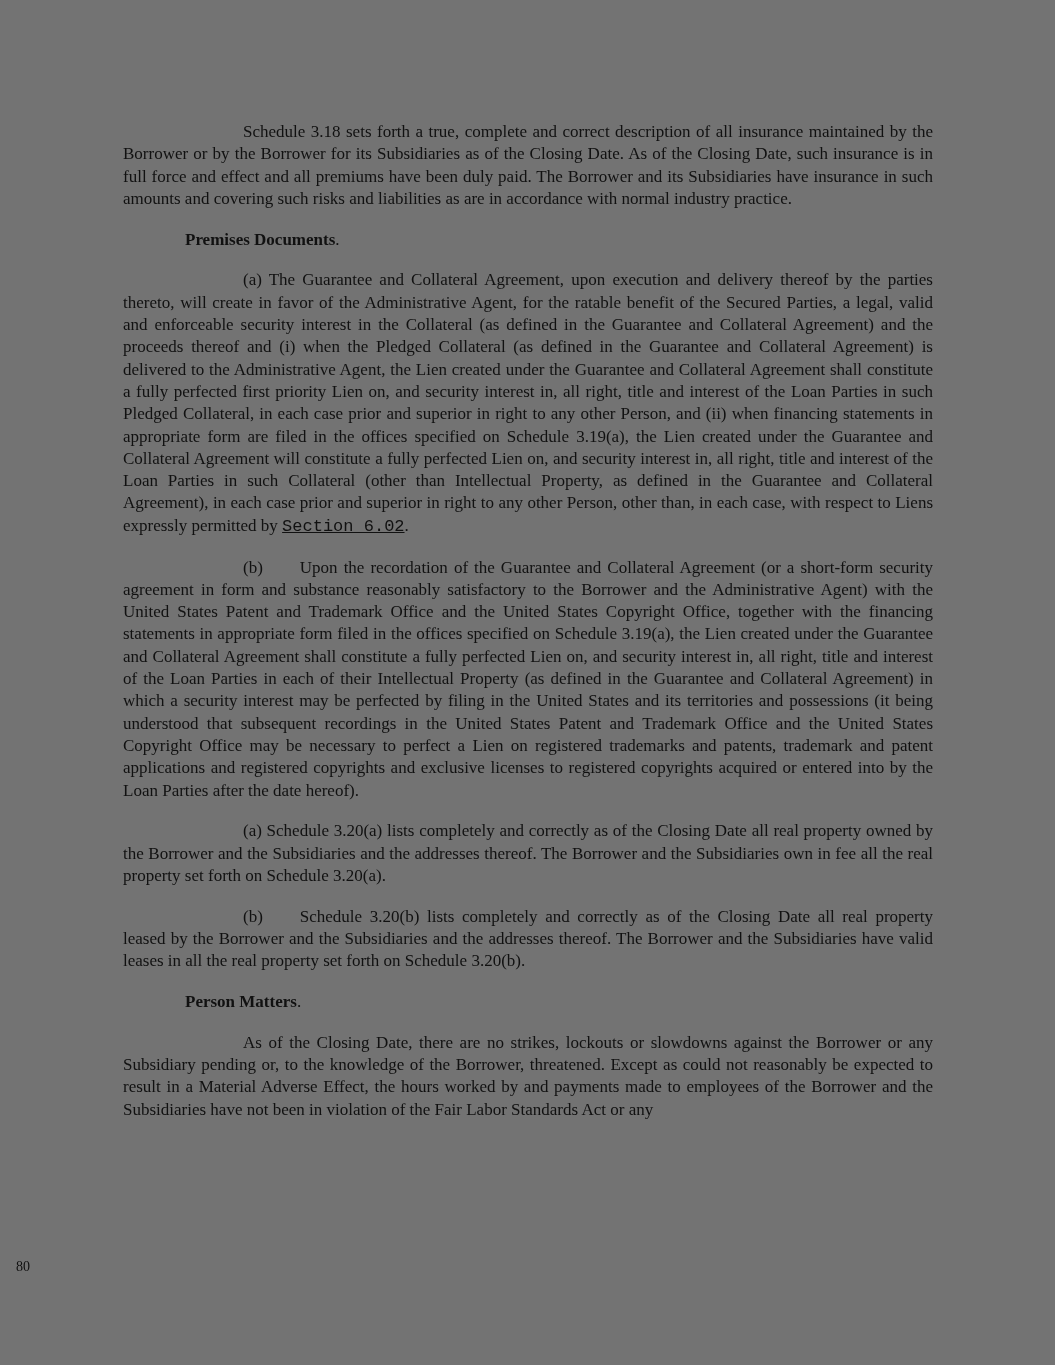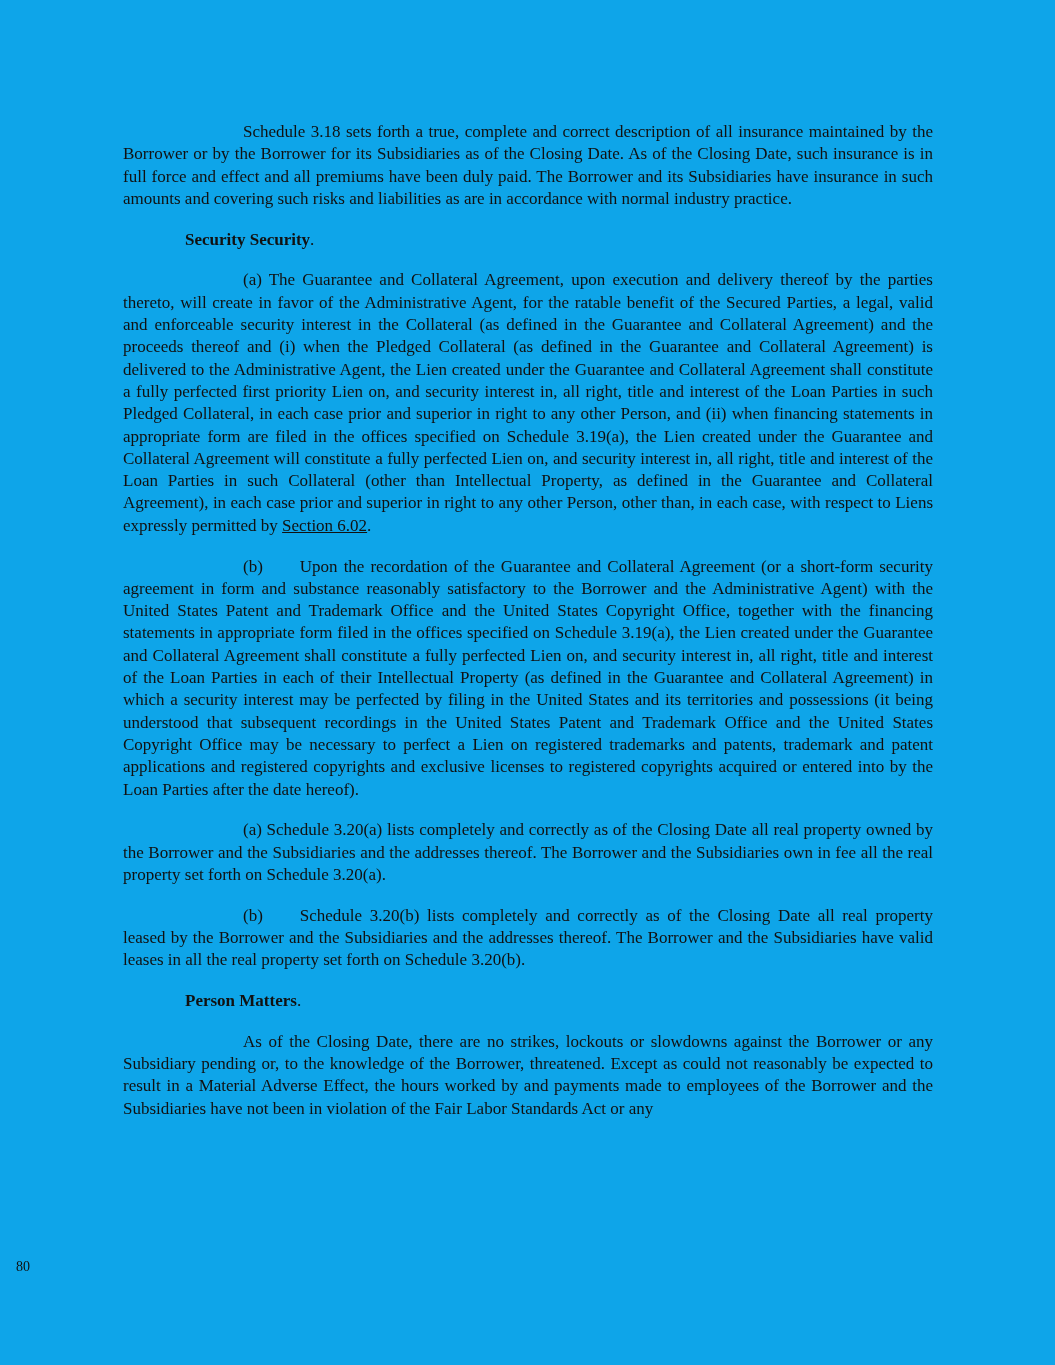--- a/index.html
+++ b/index.html
@@ -4,21 +4,21 @@
 <style>
   html, body {
     margin: 0;
     padding: 0;
     background: #ffffff;
   }
   .page {
     position: relative;
     width: 1055px;
     height: 1365px;
-    background: #0ea5e9;
+    background: #737373;
     overflow: hidden;
     font-family: "Liberation Serif", "DejaVu Serif", serif;
     color: #111111;
   }
   .content {
     position: absolute;
     left: 123px;
     top: 121px;
     width: 810px;
     font-size: 17px;
@@ -32,20 +32,21 @@
   p.heading {
     margin: 0 0 18.5px 0;
     text-align: left;
     text-indent: 62px;
   }
   p.heading .b {
     font-weight: bold;
   }
   .uline {
     text-decoration: underline;
+    font-family: Liberation Mono, monospace;
   }
   .tab {
     display: inline-block;
     width: 37px;
   }
   .pageno {
     position: absolute;
     top: 1256px;
     left: 0;
     width: 100%;
@@ -56,21 +57,21 @@
   }
 </style>
 </head>
 <body>
 
 <div class="page">
   <div class="content">
 
     <p class="para">Schedule 3.18 sets forth a true, complete and correct description of all insurance maintained by the Borrower or by the Borrower for its Subsidiaries as of the Closing Date. As of the Closing Date, such insurance is in full force and effect and all premiums have been duly paid. The Borrower and its Subsidiaries have insurance in such amounts and covering such risks and liabilities as are in accordance with normal industry practice.</p>
 
-    <p class="heading"><span class="b">Security Security</span><span>.</span></p>
+    <p class="heading"><span class="b">Premises Documents</span><span>.</span></p>
 
     <p class="para"><span>(a) The Guarantee and Collateral Agreement, upon execution and delivery thereof by the parties thereto, will create in favor of the Administrative Agent, for the ratable benefit of the Secured Parties, a legal, valid and enforceable security interest in the Collateral (as defined in the Guarantee and Collateral Agreement) and the proceeds thereof and (i) when the Pledged Collateral (as defined in the Guarantee and Collateral Agreement) is delivered to the Administrative Agent, the Lien created under the Guarantee and Collateral Agreement shall constitute a fully perfected first priority Lien on, and security interest in, all right, title and interest of the Loan Parties in such Pledged Collateral, in each case prior and superior in right to any other Person, and (ii) when financing statements in appropriate form are filed in the offices specified on Schedule 3.19(a), the Lien created under the Guarantee and Collateral Agreement will constitute a fully perfected Lien on, and security interest in, all right, title and interest of the Loan Parties in such Collateral (other than Intellectual Property, as defined in the Guarantee and Collateral Agreement), in each case prior and superior in right to any other Person, other than, in each case, with respect to Liens expressly permitted by </span><span class="uline">Section 6.02</span><span>.</span></p>
 
     <p class="para"><span>(b)</span><span class="tab"></span><span>Upon the recordation of the Guarantee and Collateral Agreement (or a short-form security agreement in form and substance reasonably satisfactory to the Borrower and the Administrative Agent) with the United States Patent and Trademark Office and the United States Copyright Office, together with the financing statements in appropriate form filed in the offices specified on Schedule 3.19(a), the Lien created under the Guarantee and Collateral Agreement shall constitute a fully perfected Lien on, and security interest in, all right, title and interest of the Loan Parties in each of their Intellectual Property (as defined in the Guarantee and Collateral Agreement) in which a security interest may be perfected by filing in the United States and its territories and possessions (it being understood that subsequent recordings in the United States Patent and Trademark Office and the United States Copyright Office may be necessary to perfect a Lien on registered trademarks and patents, trademark and patent applications and registered copyrights and exclusive licenses to registered copyrights acquired or entered into by the Loan Parties after the date hereof).</span></p>
 
 
     <p class="para">(a) Schedule 3.20(a) lists completely and correctly as of the Closing Date all real property owned by the Borrower and the Subsidiaries and the addresses thereof. The Borrower and the Subsidiaries own in fee all the real property set forth on Schedule 3.20(a).</p>
 
     <p class="para"><span>(b)</span><span class="tab"></span><span>Schedule 3.20(b) lists completely and correctly as of the Closing Date all real property leased by the Borrower and the Subsidiaries and the addresses thereof. The Borrower and the Subsidiaries have valid leases in all the real property set forth on Schedule 3.20(b).</span></p>
 

